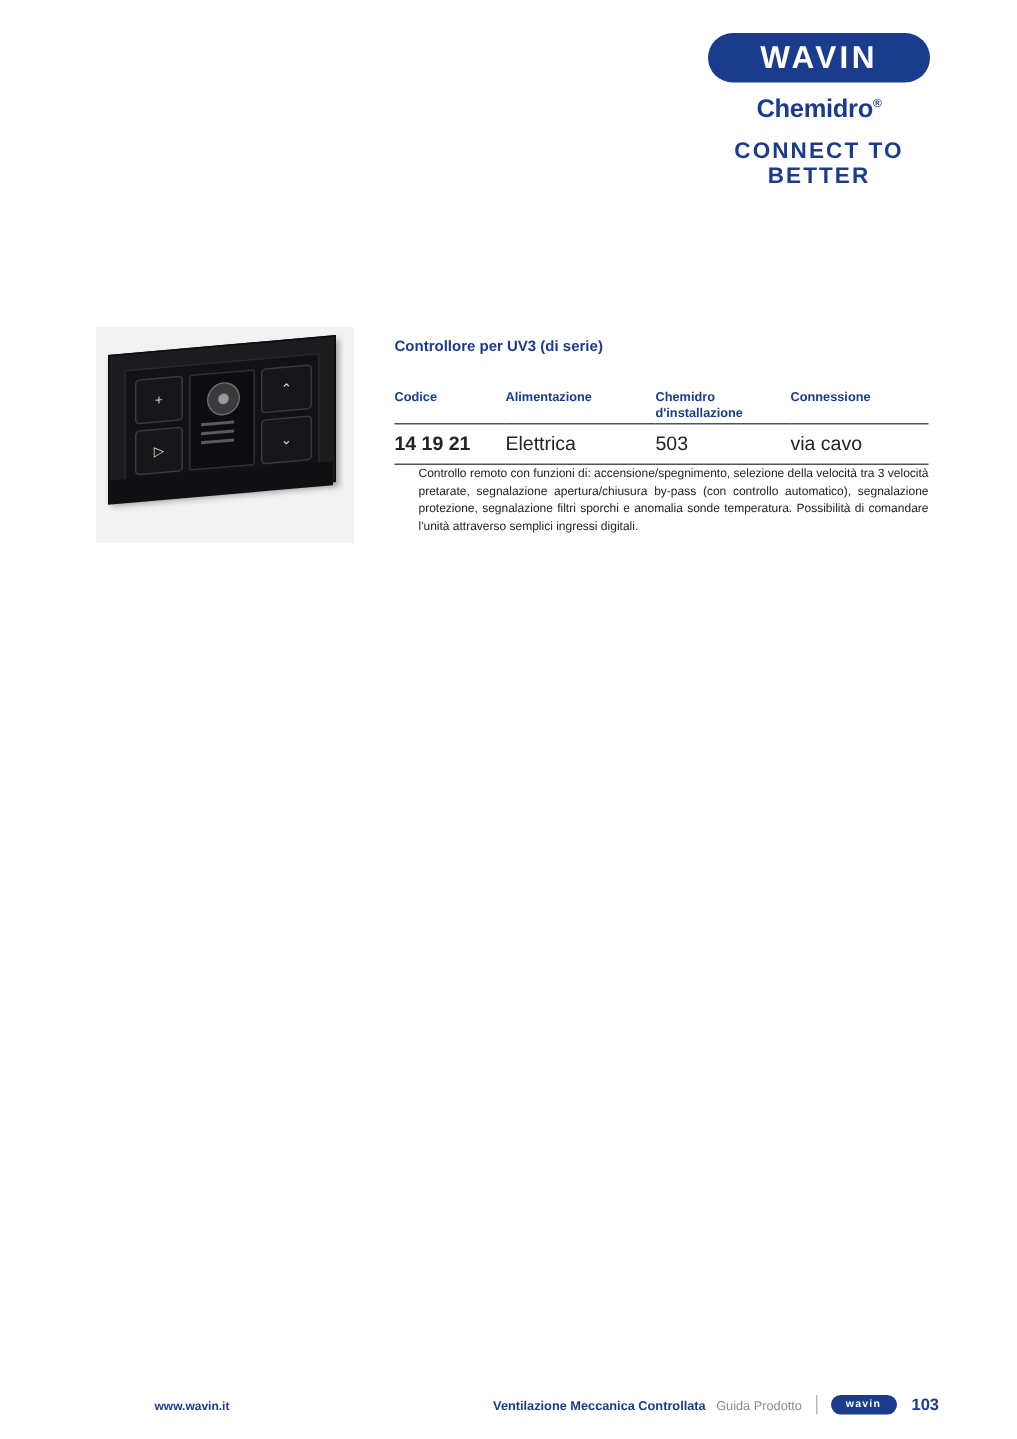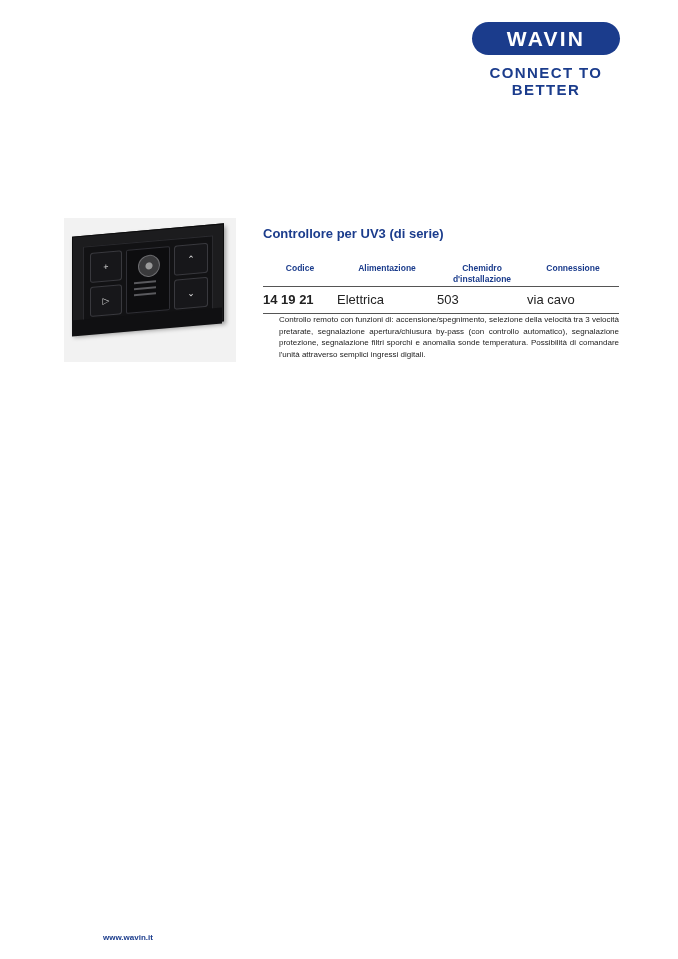--- a/index.html
+++ b/index.html
@@ -138,34 +138,34 @@
 
   
   #content {
     position: absolute;
     left: 263px;
     top: 226px;
     width: 356px;
   }
   #product-title {
     color: #1b3c8c;
-    font-size: 13px;
+    font-size: 10px;
     font-weight: bold;
     margin-bottom: 22px;
   }
 
   table#spec-table {
     width: 100%;
     border-collapse: collapse;
     font-size: 8px;
   }
   table#spec-table th {
     color: #1b3c8c;
     font-weight: bold;
-    text-align: center;
+    text-align: left;
     font-size: 8.5px;
     padding: 0 0 2px 0;
     vertical-align: top;
     line-height: 1.25;
   }
   table#spec-table thead tr {
     border-bottom: 0;
   }
   #header-row th { padding-bottom: 14px; }
   table#spec-table td {
@@ -259,20 +259,23 @@
     font-weight: bold;
     margin-left: 3px;
   }
 </style>
 </head>
 <body>
 
 <div id="logo-block">
   <div id="wavin-logo">
     <span id="wavin-logo-text">WAVIN</span>
+  </div>
+  <div id="chemidro-text">
+    <span>Chemidro</span><span id="chemidro-reg">®</span>
   </div>
   <div id="tagline">CONNECT TO BETTER</div>
 </div>
 
 <div id="product-image">
   <div class="ctrl-body">
     <div class="ctrl-face">
       <div class="ctrl-btn btn-plus">+</div>
       <div class="ctrl-btn btn-play">▷</div>
       <div class="ctrl-disp">
@@ -314,13 +317,22 @@
         <td>via cavo</td>
       </tr>
     </tbody>
   </table>
 
   <div id="capitolato-body">Controllo remoto con funzioni di: accensione/spegnimento, selezione della velocità tra 3 velocità pretarate, segnalazione apertura/chiusura by-pass (con controllo automatico), segnalazione protezione, segnalazione filtri sporchi e anomalia sonde temperatura. Possibilità di comandare l'unità attraverso semplici ingressi digitali.</div>
 </div>
 
 <div id="footer">
   <div id="footer-url">www.wavin.it</div>
+  <div id="footer-right">
+    <span id="footer-doc-title">Ventilazione Meccanica Controllata</span>
+    <span id="footer-doc-sub">Guida Prodotto</span>
+    <span id="footer-divider"></span>
+    <span id="footer-logo">
+      <span id="footer-logo-text">wavin</span>
+    </span>
+    <span id="footer-page">103</span>
+  </div>
 </div>
 
 </body></html>

